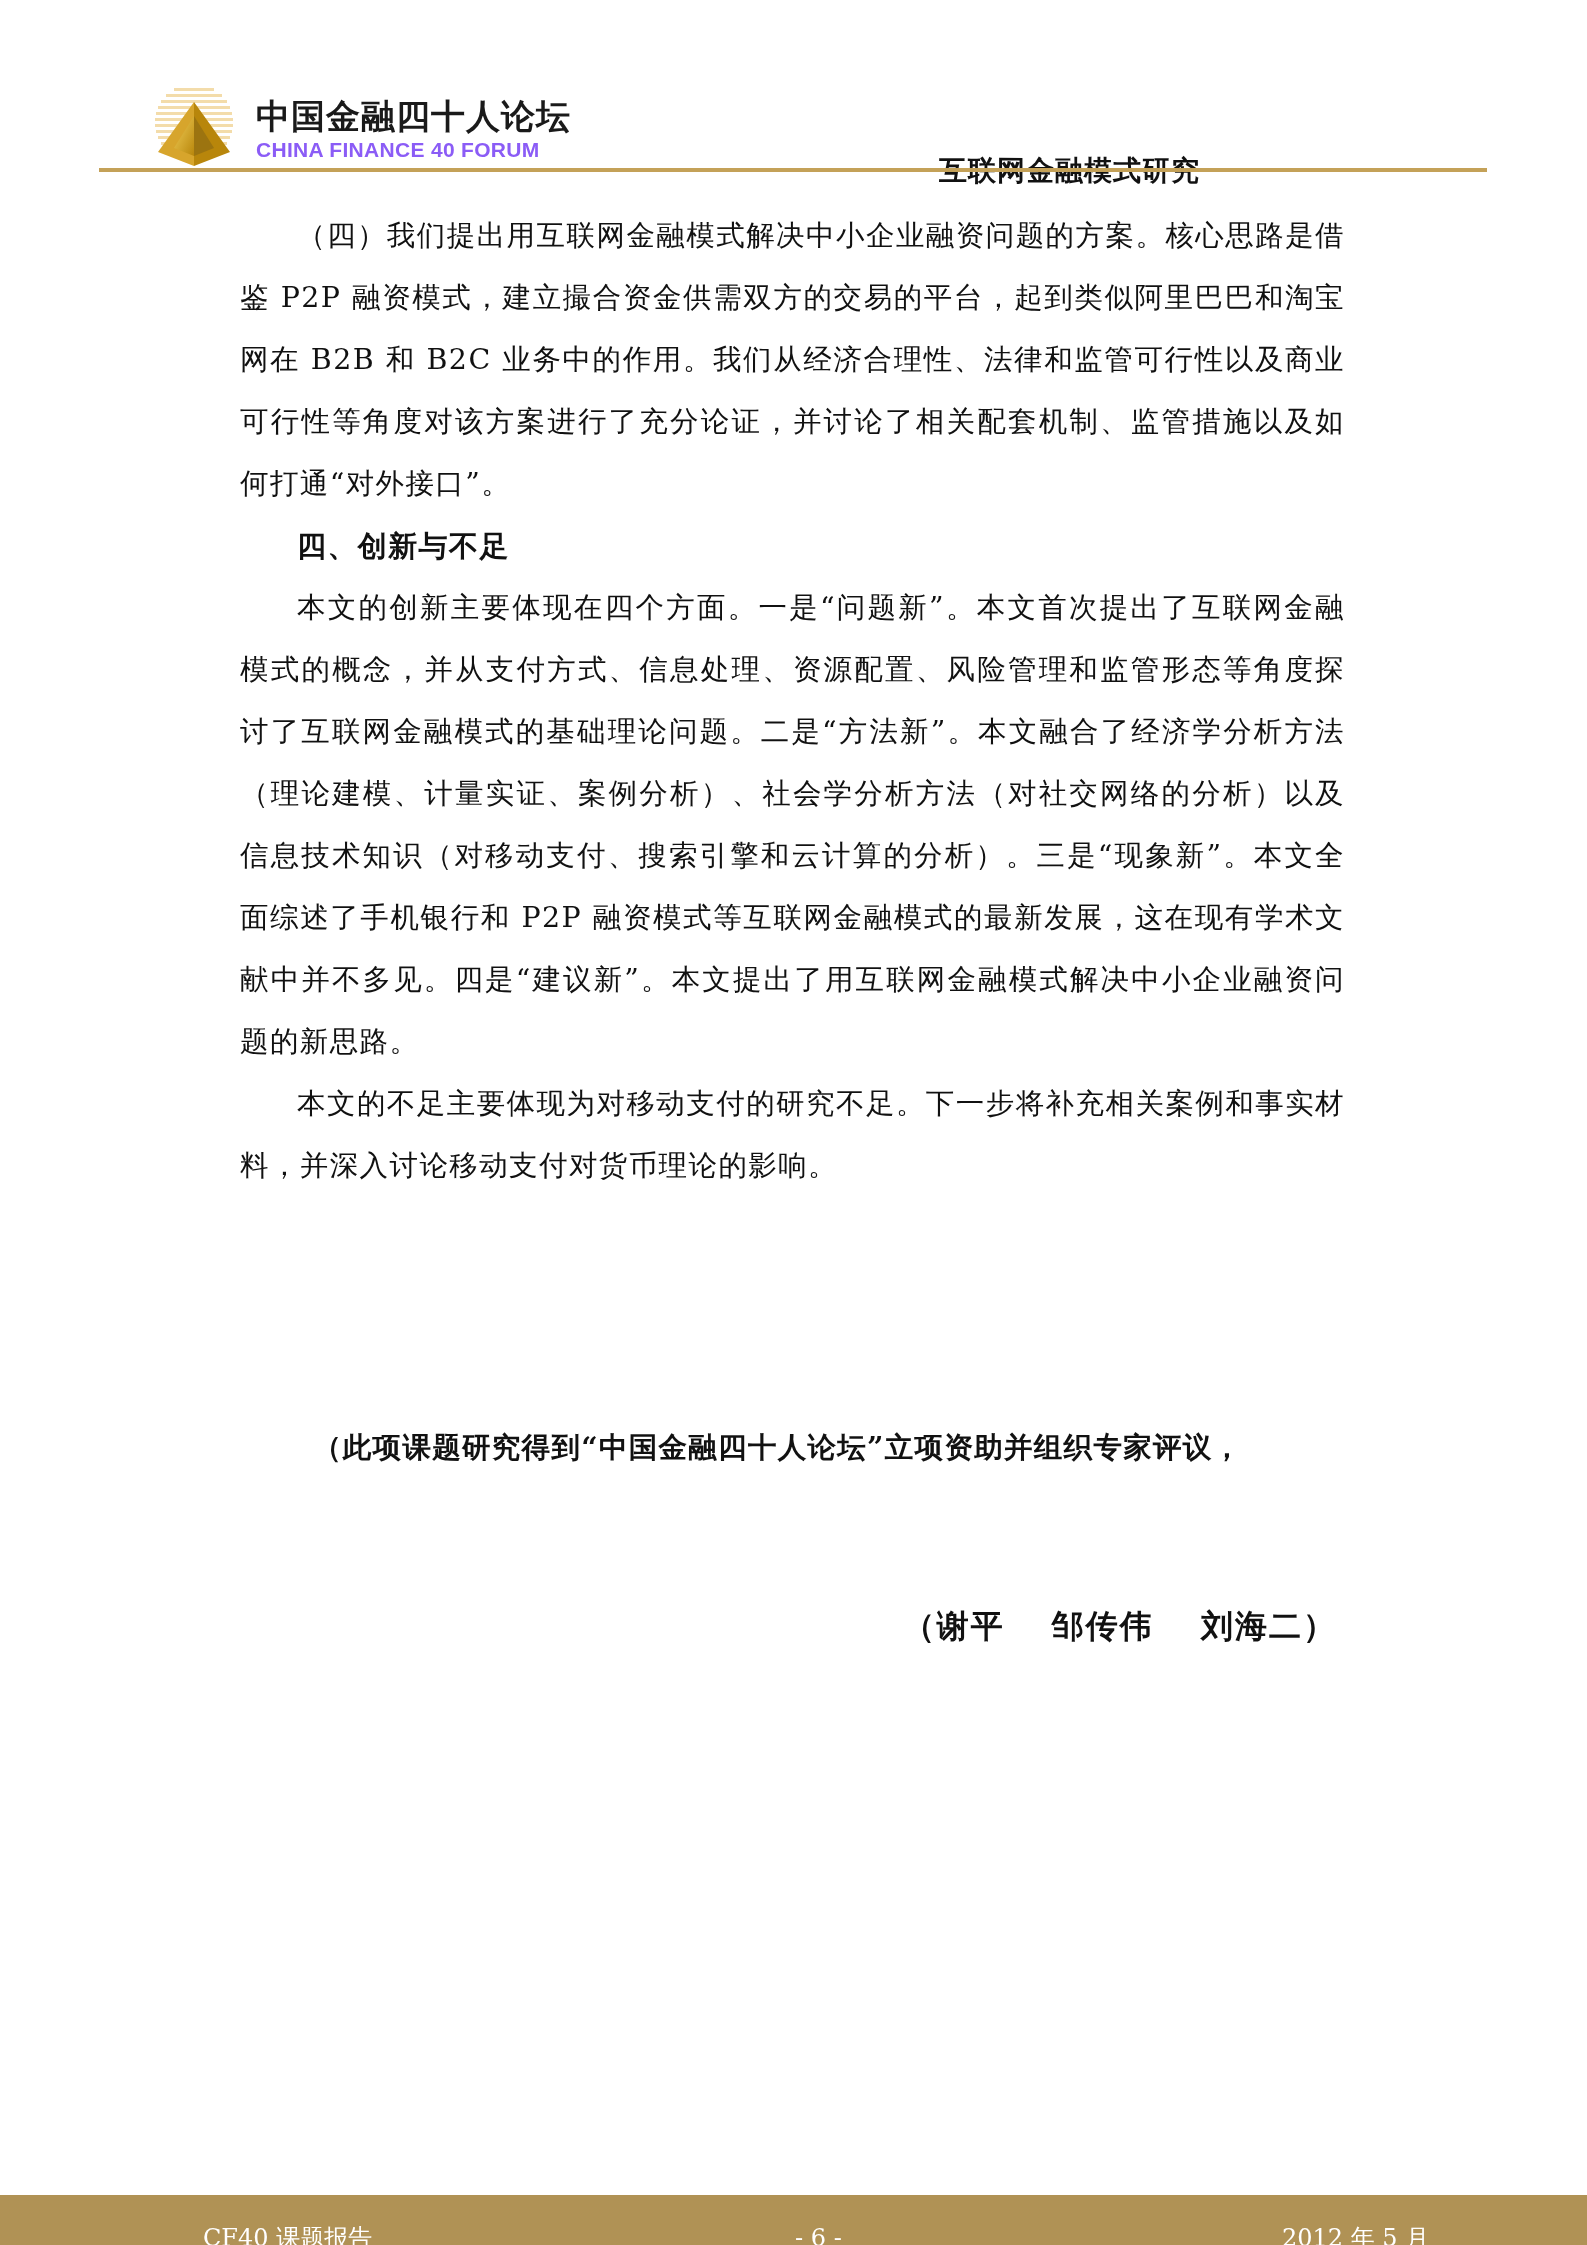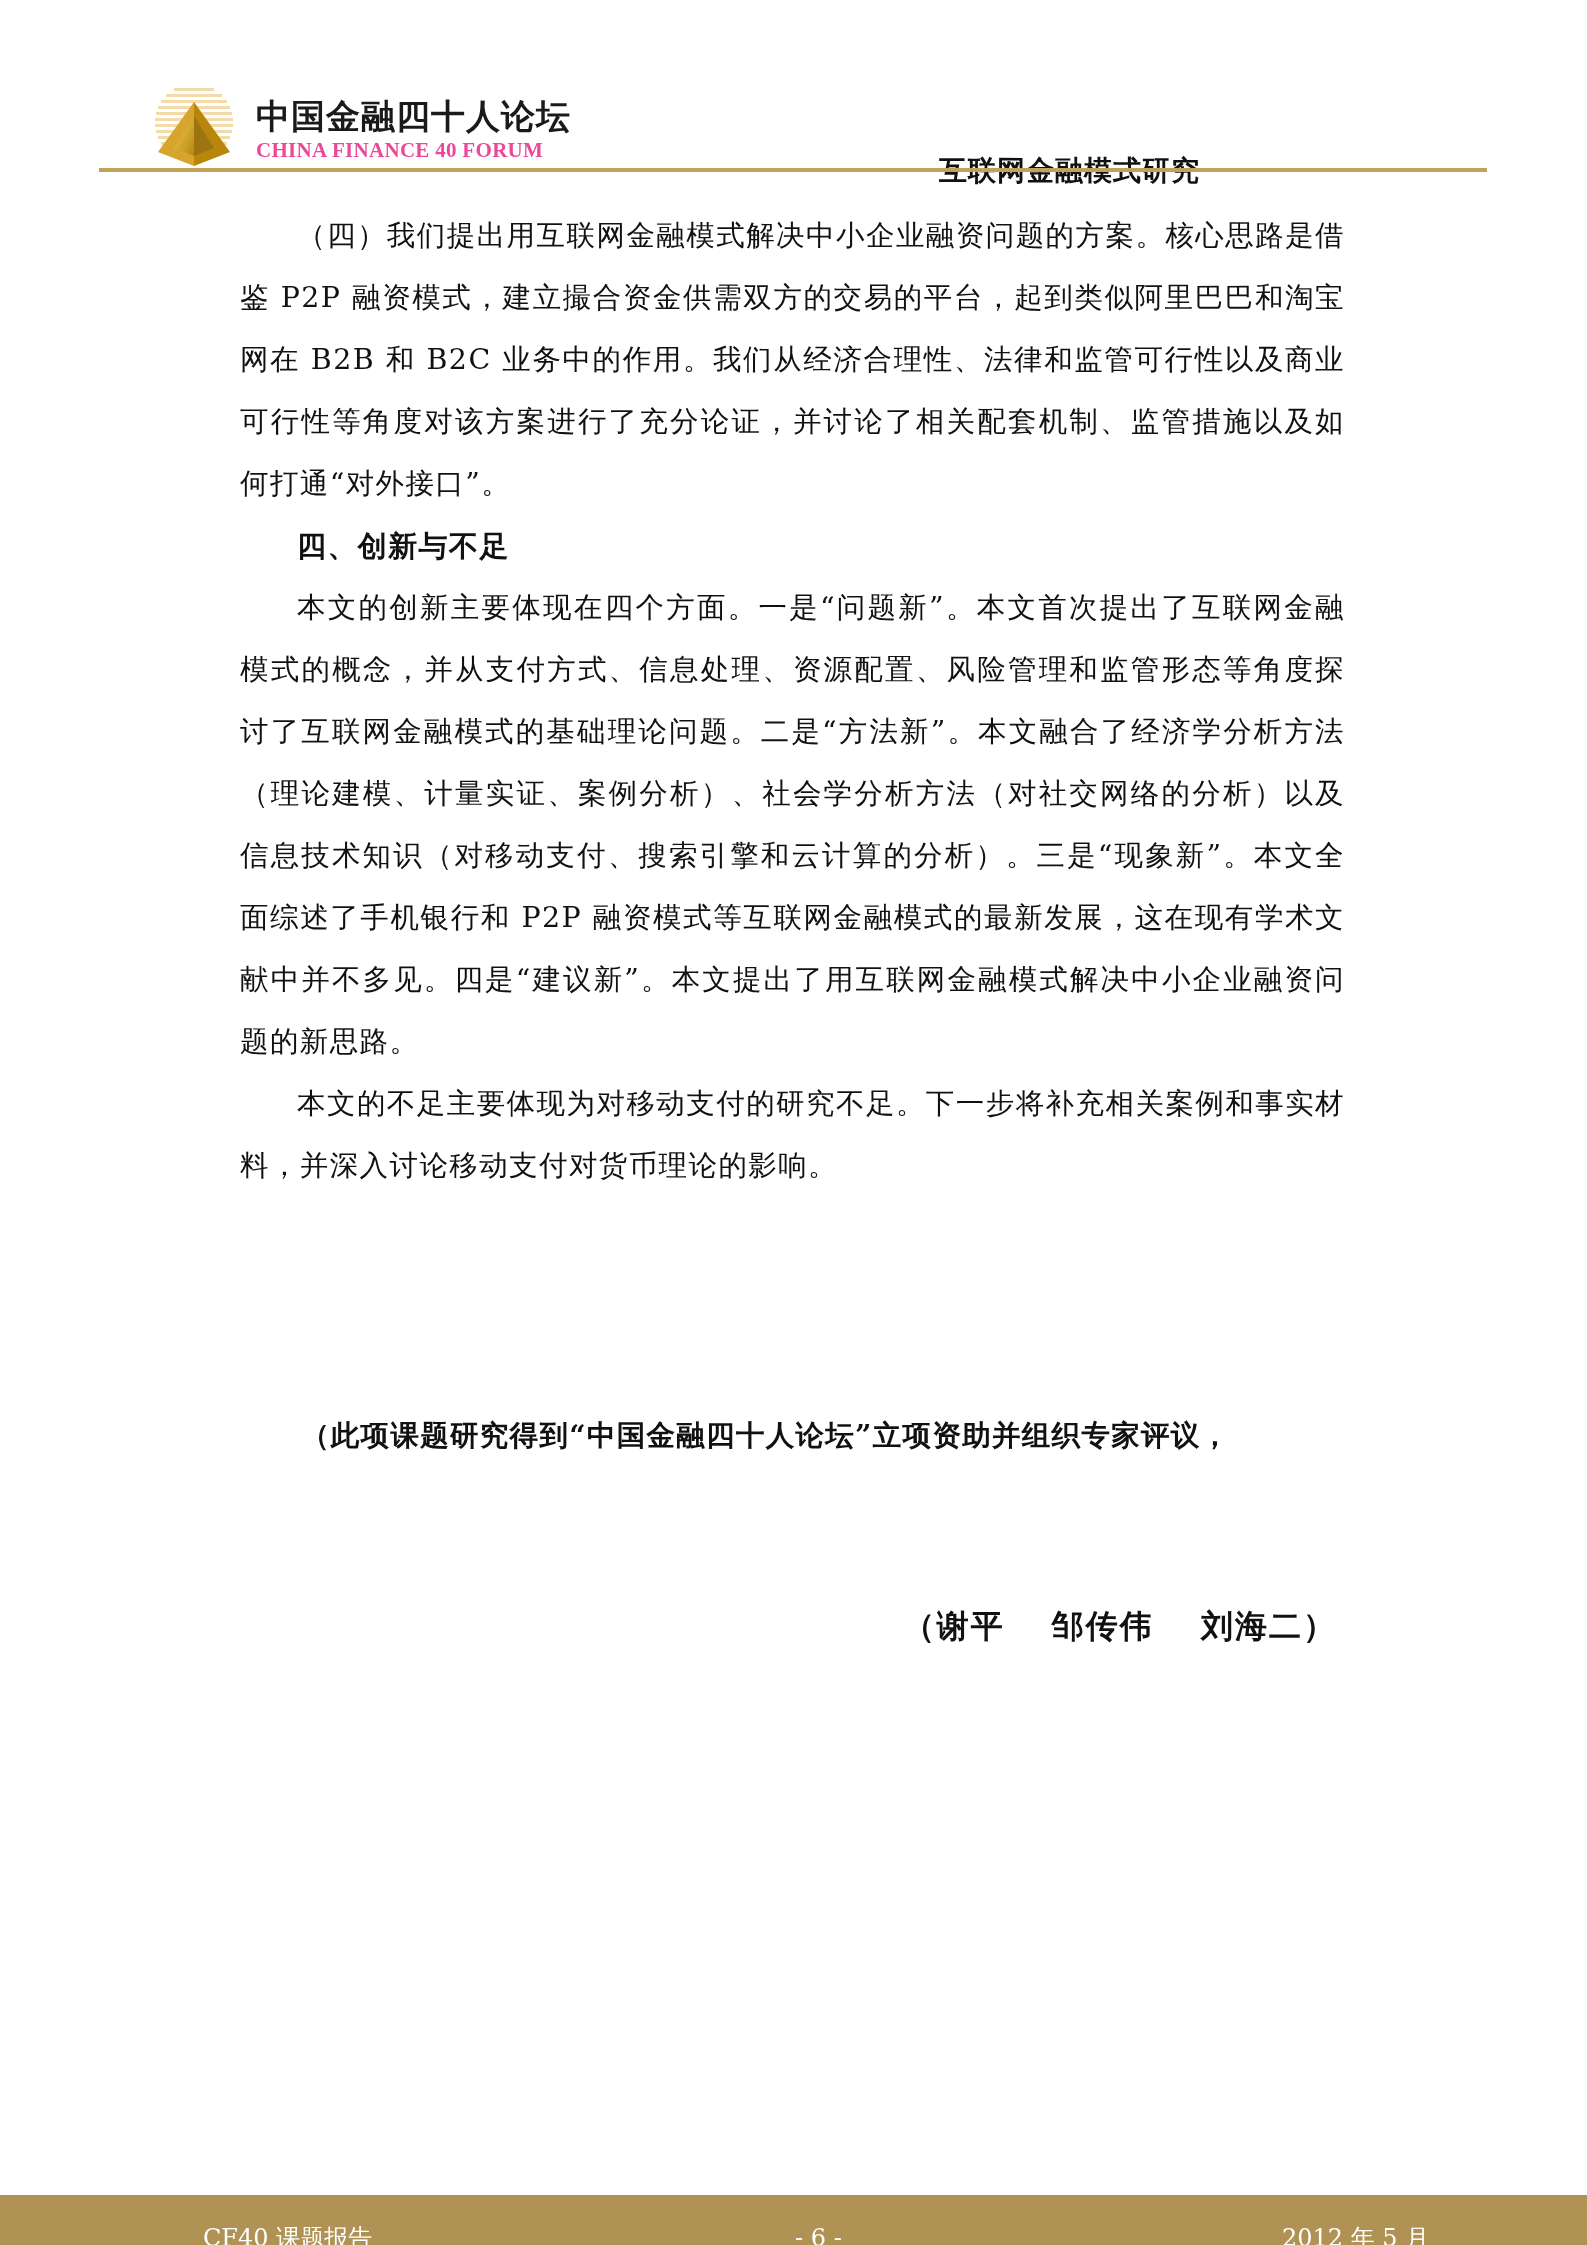--- a/index.html
+++ b/index.html
@@ -11,22 +11,22 @@
     }
     .header { position: absolute; left: 0; top: 0; width: 1320px; height: 180px; }
     .logo { position: absolute; left: 152px; top: 84px; width: 84px; height: 84px; }
     .logo-cn {
       position: absolute; left: 256px; top: 96px;
       font-family: "DejaVu Sans", sans-serif; font-weight: bold;
       font-size: 34px; letter-spacing: 1px; color: #1a1a1a; line-height: 40px;
     }
     .logo-en {
       position: absolute; left: 256px; top: 138px;
-      font-family: Liberation Serif, serif; font-weight: bold;
-      font-size: 21px; color: #ec4899; letter-spacing: 0.3px; line-height: 24px;
+      font-family: Liberation Sans, sans-serif; font-weight: bold;
+      font-size: 21px; color: #8b5cf6; letter-spacing: 0.3px; line-height: 24px;
     }
     .header-title {
       position: absolute; right: 120px; top: 118px;
       font-family: "DejaVu Serif", serif; font-weight: bold;
       font-size: 28px; color: #111; letter-spacing: 1px; line-height: 34px; margin-top: 36px;
     }
     .header-rule {
       position: absolute; left: 99px; top: 168px; width: 1388px; height: 4px;
       background: #c4a158;
     }
@@ -39,21 +39,21 @@
     .indent { text-indent: 57px; }
     .section-heading {
       font-family: "DejaVu Sans", sans-serif; font-weight: bold;
       font-size: 29px; padding-left: 57px; margin: 0;
     }
     .ack {
       position: absolute; left: 240px; top: 1400px; width: 1105px;
       font-weight: bold; font-size: 28.5px; line-height: 63px;
       letter-spacing: 1.3px;
     }
-    .ack p { margin: 4px; }
+    .ack p { margin: 16px; }
     .authors {
       position: absolute; right: 250px; top: 1596px;
       font-weight: bold; font-size: 32px; line-height: 60px; letter-spacing: 2px;
       white-space: pre;
     }
     .footer {
       position: absolute; left: 0; top: 2153px; width: 1587px; height: 92px;
       background: #b09255; color: #ffffff;
       font-family: "DejaVu Serif", serif; font-size: 24px; margin-top: 42px;
     }

